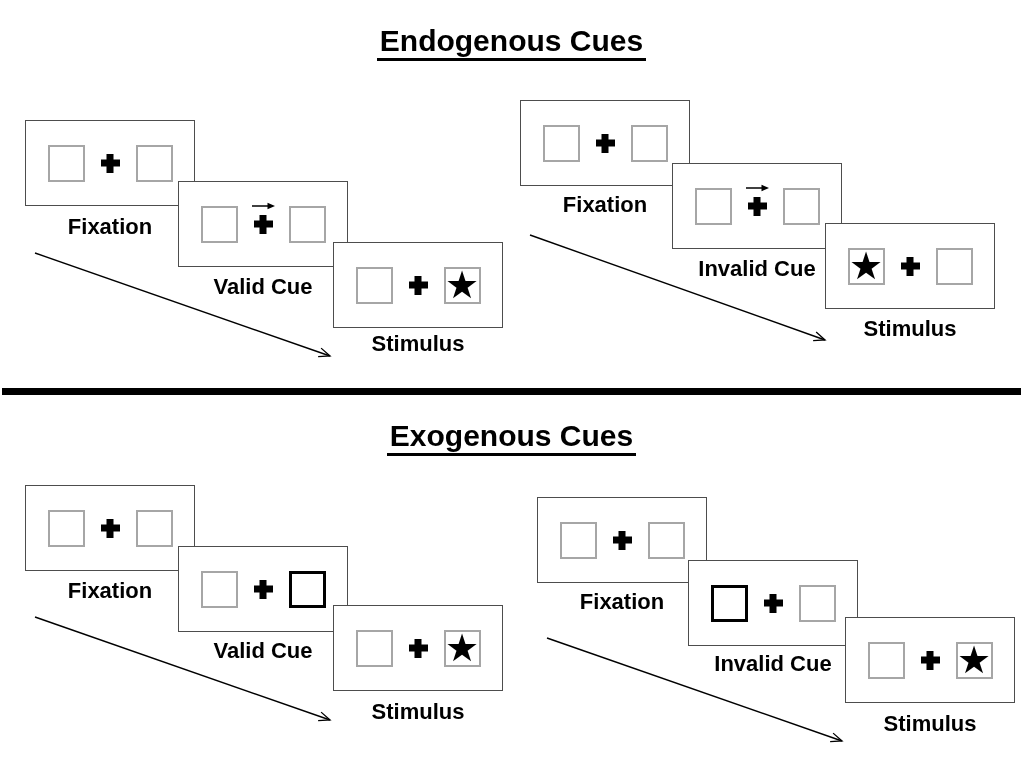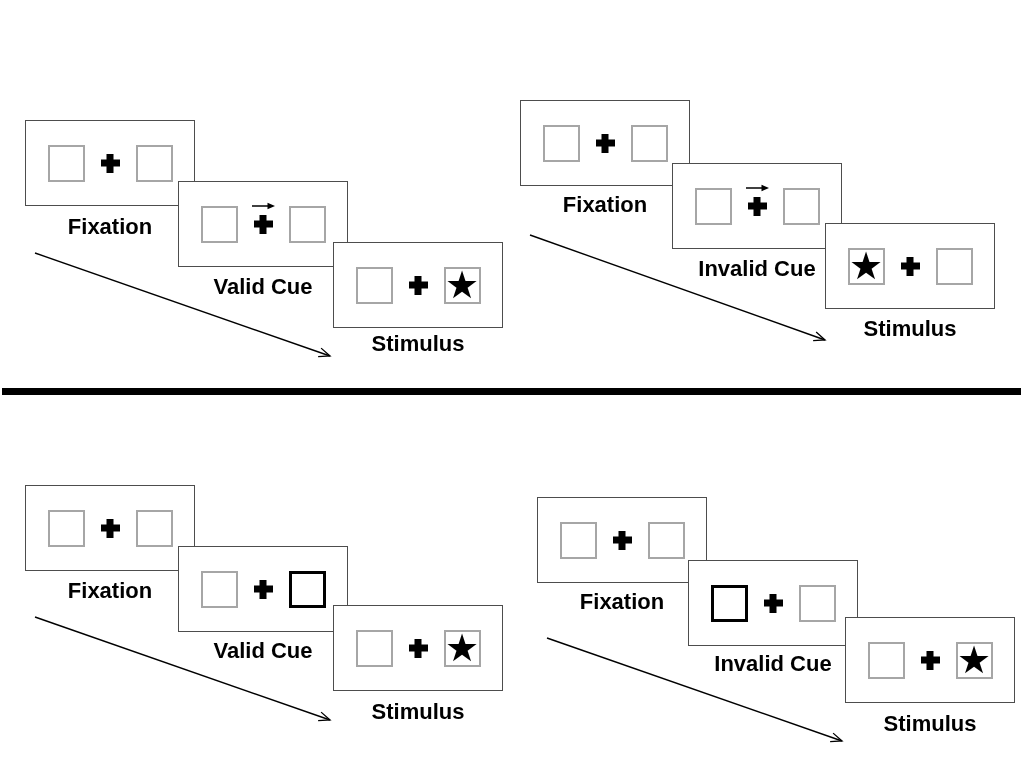--- a/index.html
+++ b/index.html
@@ -33,20 +33,23 @@
 <div class="canvas">
 
   <svg width="0" height="0" style="position:absolute">
     <defs>
       <marker id="ah" markerUnits="userSpaceOnUse" markerWidth="14" markerHeight="12" refX="12" refY="5.5" orient="auto">
         <path d="M1,1 L12,5.5 L1,10" fill="none" stroke="#000" stroke-width="1.3"></path>
       </marker>
     </defs>
   </svg>
 
+  <div class="title" style="top:24px">
+    <span>Endogenous Cues</span>
+  </div>
 
   <svg class="parrow" style="left:30px;top:248px" width="310" height="118">
     <line x1="5" y1="5" x2="300" y2="108" stroke="#000" stroke-width="1.4" marker-end="url(#ah)"></line>
   </svg>
   <div class="card" style="left:25px;top:120px">
     <div class="sq"></div>
     <div class="plus"></div>
     <div class="sq"></div>
   </div>
   <div class="lbl" style="left:25px;top:214px">Fixation</div>
@@ -92,20 +95,23 @@
     <div class="sq">
       <span class="star">★</span>
     </div>
     <div class="plus"></div>
     <div class="sq"></div>
   </div>
   <div class="lbl" style="left:825px;top:316px">Stimulus</div>
 
   <div class="divider"></div>
 
+  <div class="title" style="top:419px">
+    <span>Exogenous Cues</span>
+  </div>
 
   <svg class="parrow" style="left:30px;top:612px" width="310" height="116">
     <line x1="5" y1="5" x2="300" y2="108" stroke="#000" stroke-width="1.4" marker-end="url(#ah)"></line>
   </svg>
   <div class="card" style="left:25px;top:485px">
     <div class="sq"></div>
     <div class="plus"></div>
     <div class="sq"></div>
   </div>
   <div class="lbl" style="left:25px;top:578px">Fixation</div>

